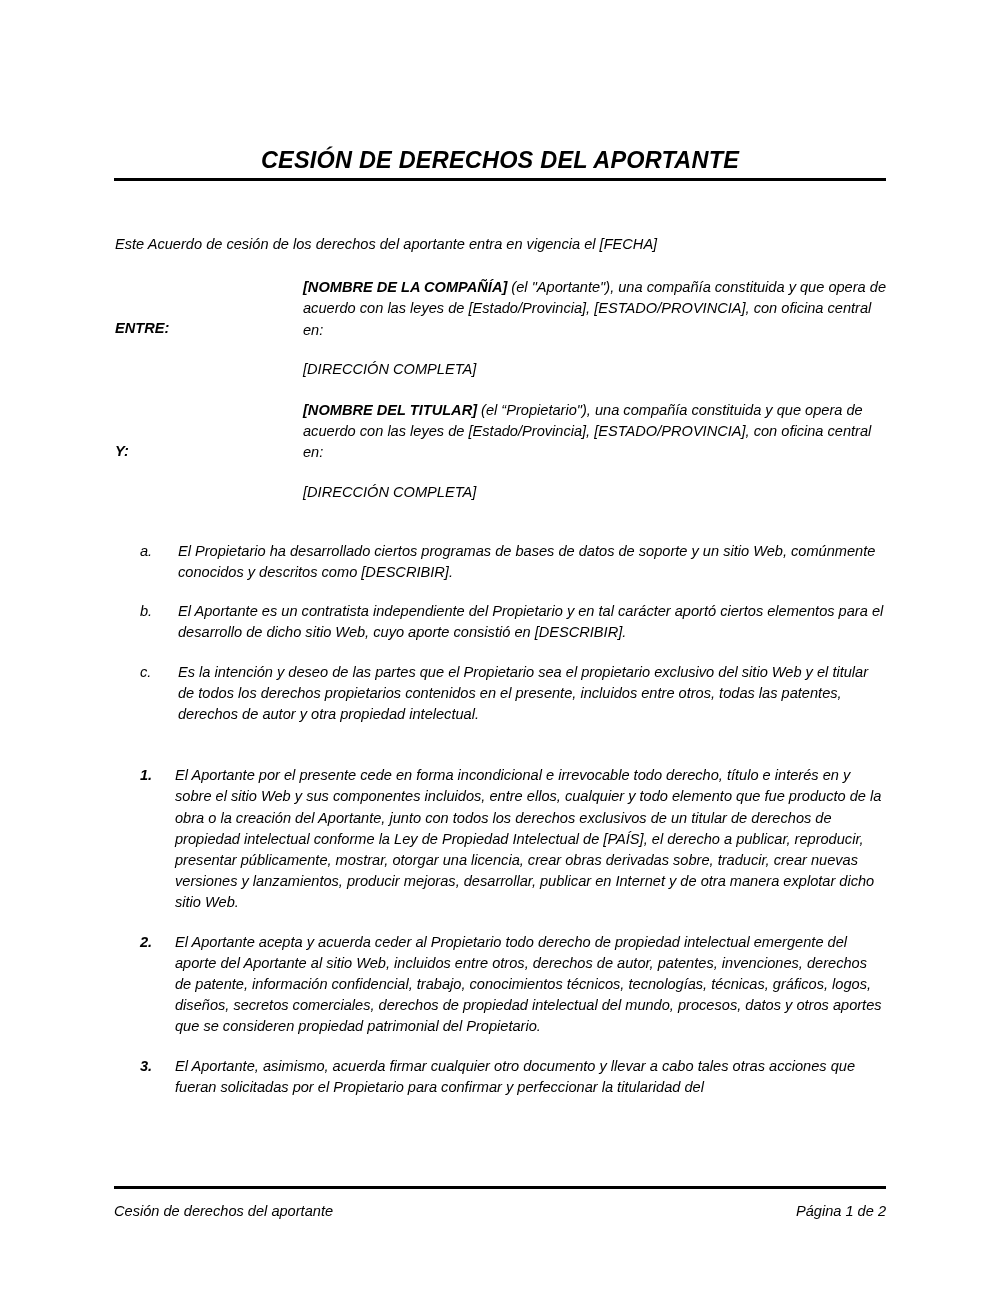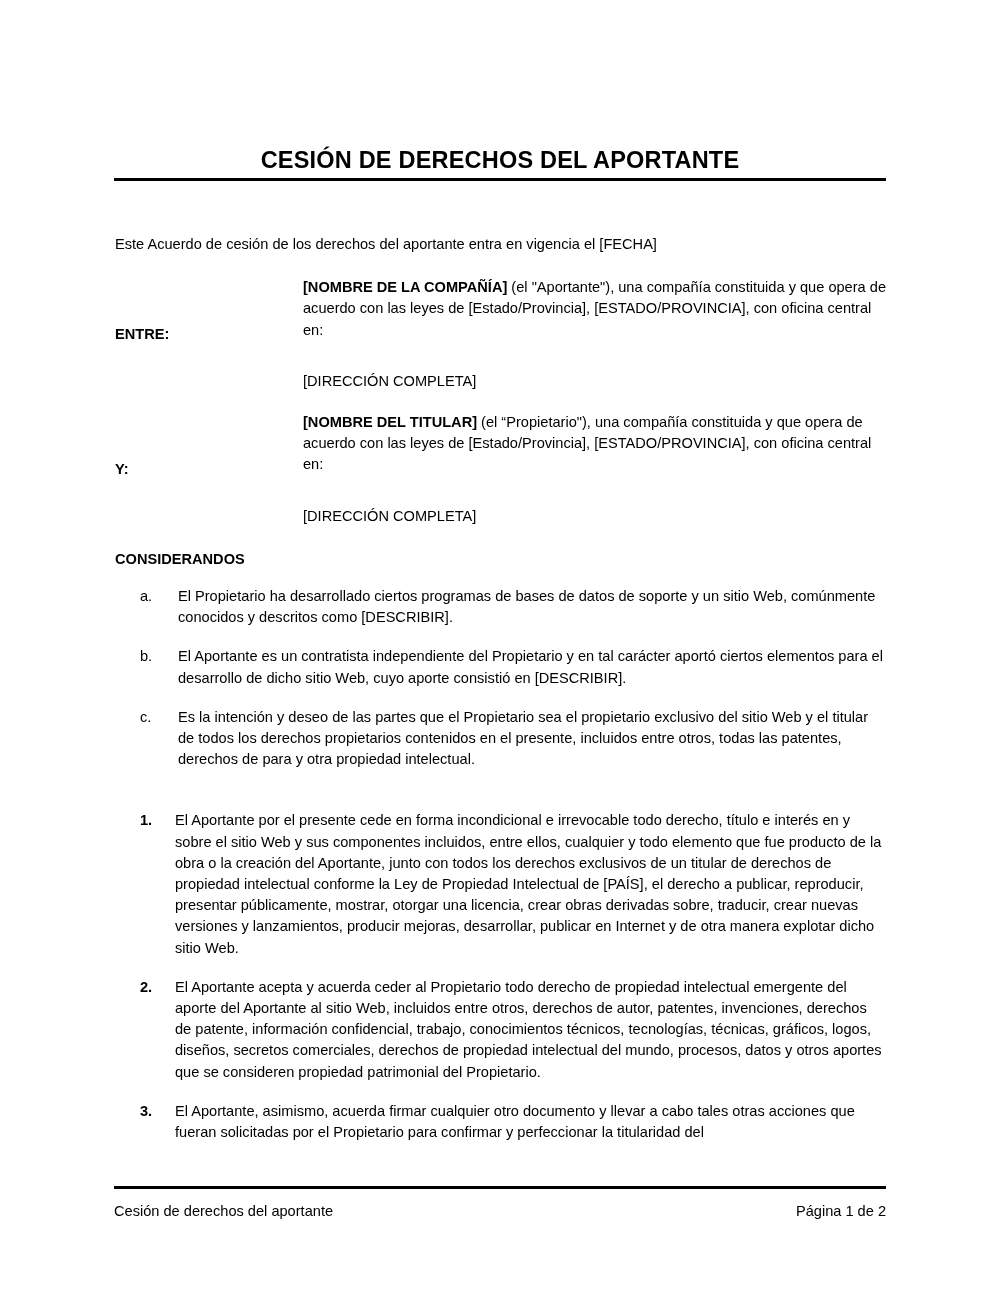--- a/index.html
+++ b/index.html
@@ -15,20 +15,21 @@
     position: relative;
     overflow: hidden;
     -webkit-font-smoothing: antialiased;
   }
 
   .page {
     position: absolute;
     inset: 0;
     width: 1000px;
     height: 1290px;
+    font-style: italic;
   }
 
   
   .title-block {
     position: absolute;
     left: 114px;
     top: 146px;
     width: 772px;
   }
   .doc-title {
@@ -75,21 +76,21 @@
     flex: 0 0 188px;
     font-weight: bold;
     font-size: 14.6px;
     line-height: 21.2px;
   }
   .party-body {
     flex: 1 1 auto;
     line-height: 21.2px;
   }
   .party-body .addr {
-    margin-top: 30px;
+    margin-top: 18px;
   }
   .party-body b { font-weight: bold; }
 
   
   .section-head {
     font-weight: bold;
     font-size: 14.6px;
     line-height: 21.2px;
     margin: 0;
   }
@@ -198,34 +199,33 @@
     <div class="party-row">
       <div class="party-label">Y:</div>
       <div class="party-body">
         <p class="para"><b>[NOMBRE DEL TITULAR]</b><span> (el “Propietario"), una compañía constituida y que opera de acuerdo con las leyes de [Estado/Provincia], [ESTADO/PROVINCIA], con oficina central en:</span></p>
         <p class="para addr">[DIRECCIÓN COMPLETA]</p>
       </div>
     </div>
 
     <div class="spacer-22"></div>
 
-    <p class="section-head">CONSIDERANDOS</p>
 
     <ul class="alpha-list">
       <li>
         <span class="marker">a.</span>
         <span class="content">El Propietario ha desarrollado ciertos programas de bases de datos de soporte y un sitio Web, comúnmente conocidos y descritos como [DESCRIBIR].</span>
       </li>
       <li>
         <span class="marker">b.</span>
         <span class="content">El Aportante es un contratista independiente del Propietario y en tal carácter aportó ciertos elementos para el desarrollo de dicho sitio Web, cuyo aporte consistió en [DESCRIBIR].</span>
       </li>
       <li>
         <span class="marker">c.</span>
-        <span class="content">Es la intención y deseo de las partes que el Propietario sea el propietario exclusivo del sitio Web y el titular de todos los derechos propietarios contenidos en el presente, incluidos entre otros, todas las patentes, derechos de para y otra propiedad intelectual.</span>
+        <span class="content">Es la intención y deseo de las partes que el Propietario sea el propietario exclusivo del sitio Web y el titular de todos los derechos propietarios contenidos en el presente, incluidos entre otros, todas las patentes, derechos de autor y otra propiedad intelectual.</span>
       </li>
     </ul>
 
     <div class="spacer-22"></div>
 
 
     <ol class="num-list">
       <li>
         <span class="marker">1.</span>
         <span class="content">El Aportante por el presente cede en forma incondicional e irrevocable todo derecho, título e interés en y sobre el sitio Web y sus componentes incluidos, entre ellos, cualquier y todo elemento que fue producto de la obra o la creación del Aportante, junto con todos los derechos exclusivos de un titular de derechos de propiedad intelectual conforme la Ley de Propiedad Intelectual de [PAÍS], el derecho a publicar, reproducir, presentar públicamente, mostrar, otorgar una licencia, crear obras derivadas sobre, traducir, crear nuevas versiones y lanzamientos, producir mejoras, desarrollar, publicar en Internet y de otra manera explotar dicho sitio Web.</span>

